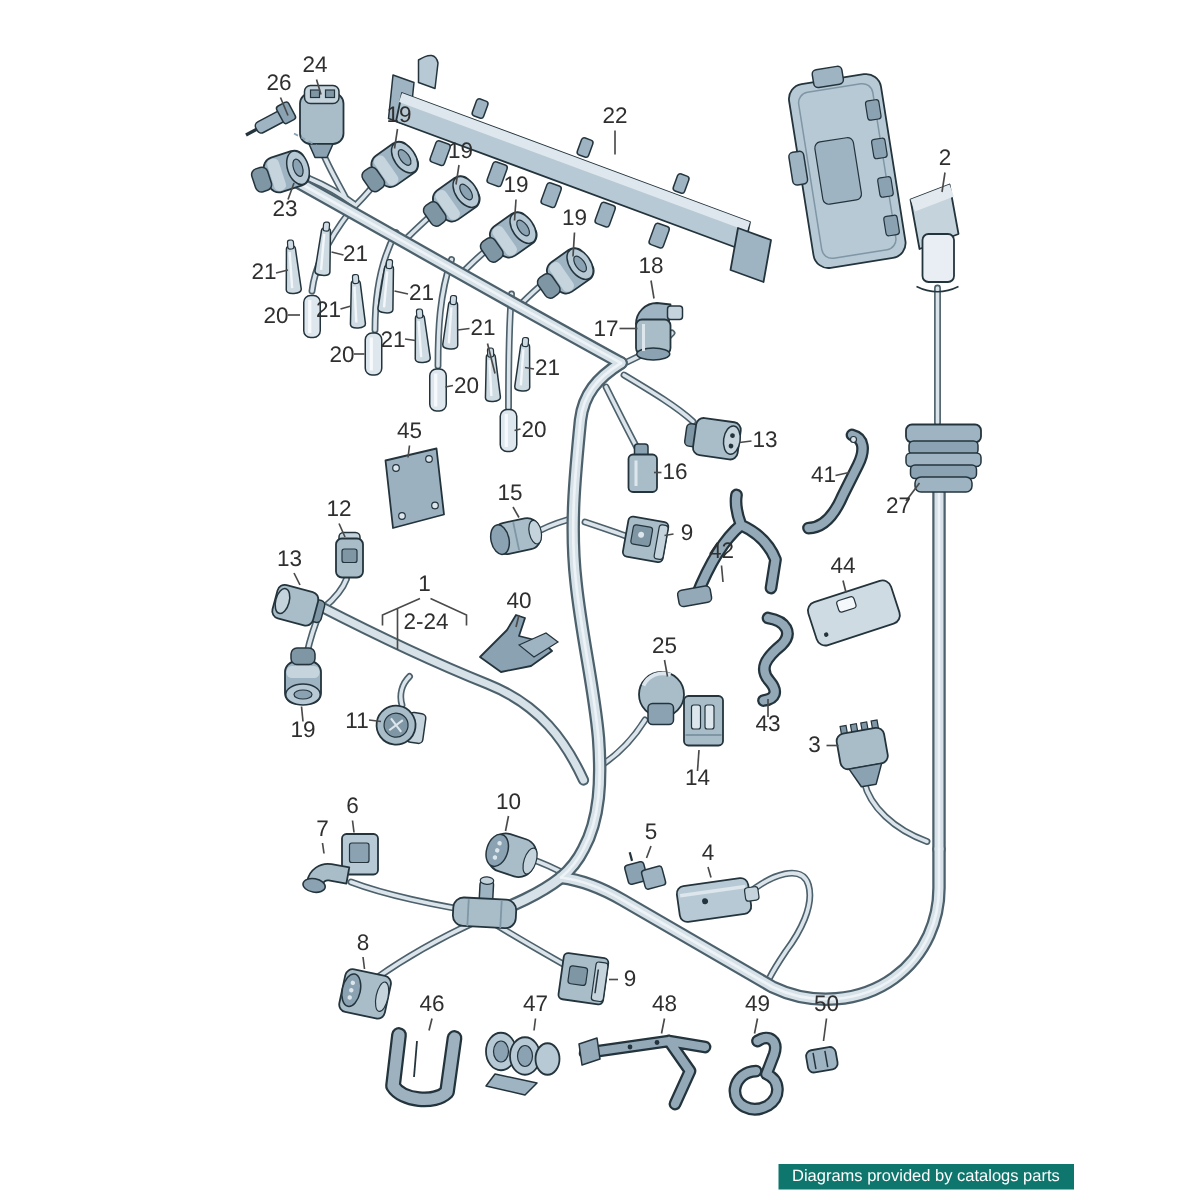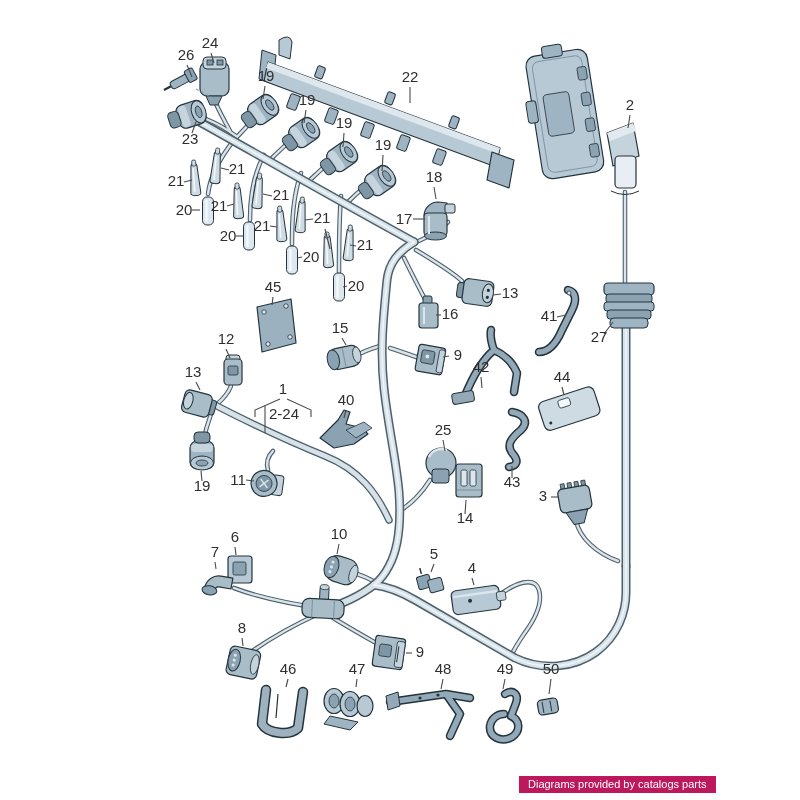--- a/index.html
+++ b/index.html
@@ -547,16 +547,16 @@
         <text x="357" y="674" class="callout">47</text>
         <line x1="443" y1="679" x2="441" y2="689" class="leader"></line>
         <text x="443" y="674" class="callout">48</text>
         <line x1="505" y1="679" x2="503" y2="689" class="leader"></line>
         <text x="505" y="674" class="callout">49</text>
         <line x1="551" y1="679" x2="549" y2="694" class="leader"></line>
         <text x="551" y="674" class="callout">50</text>
       </g>
 </svg>
 
-<div class="badge" style="background: #be185d; color: rgb(255, 255, 255);">
+<div class="badge" style="background: #0f766e; color: rgb(255, 255, 255);">
   <span>Diagrams provided by catalogs parts</span>
 </div>
 </div>
 
 </body></html>

